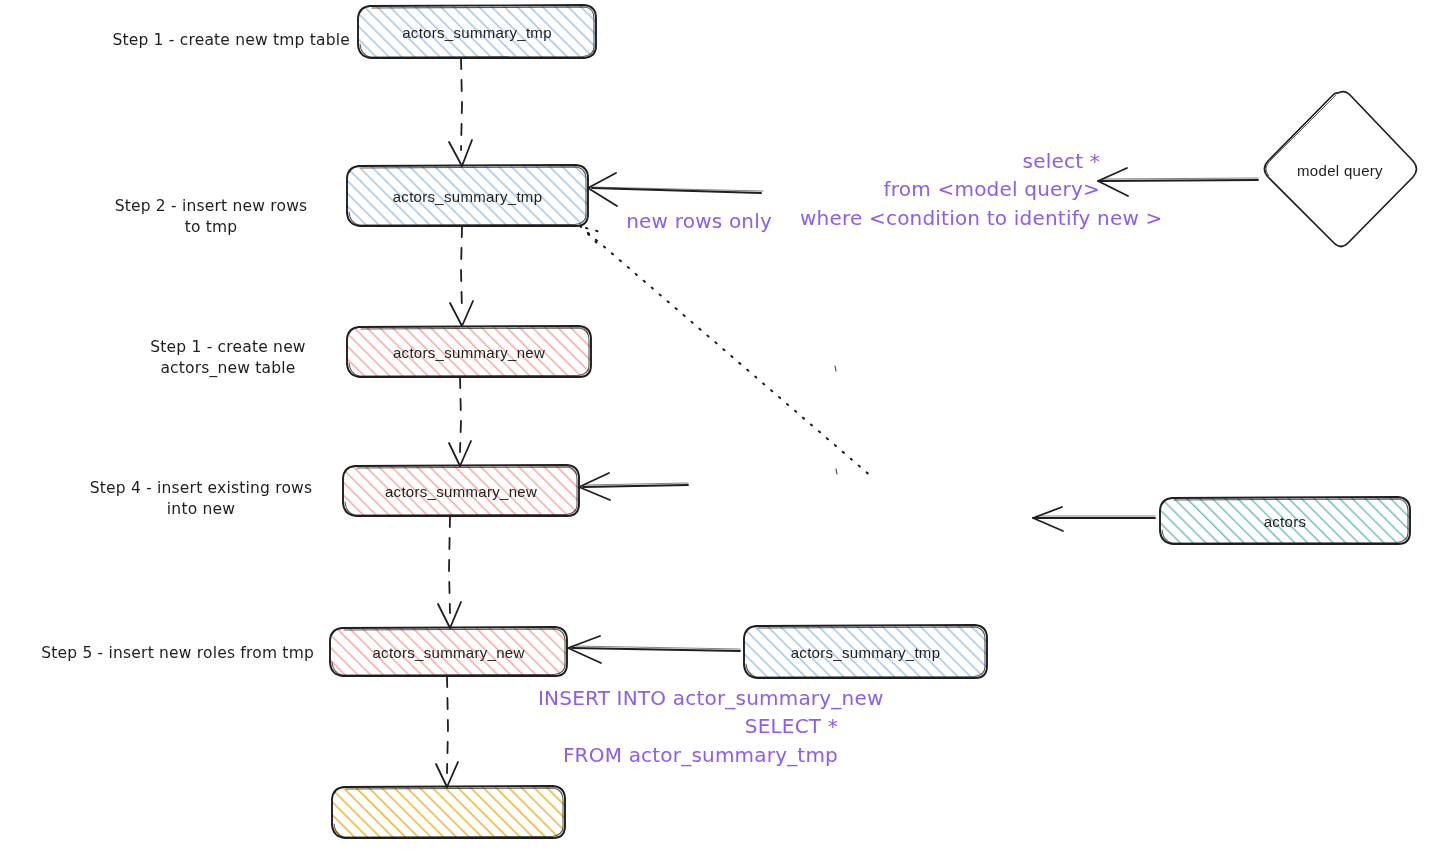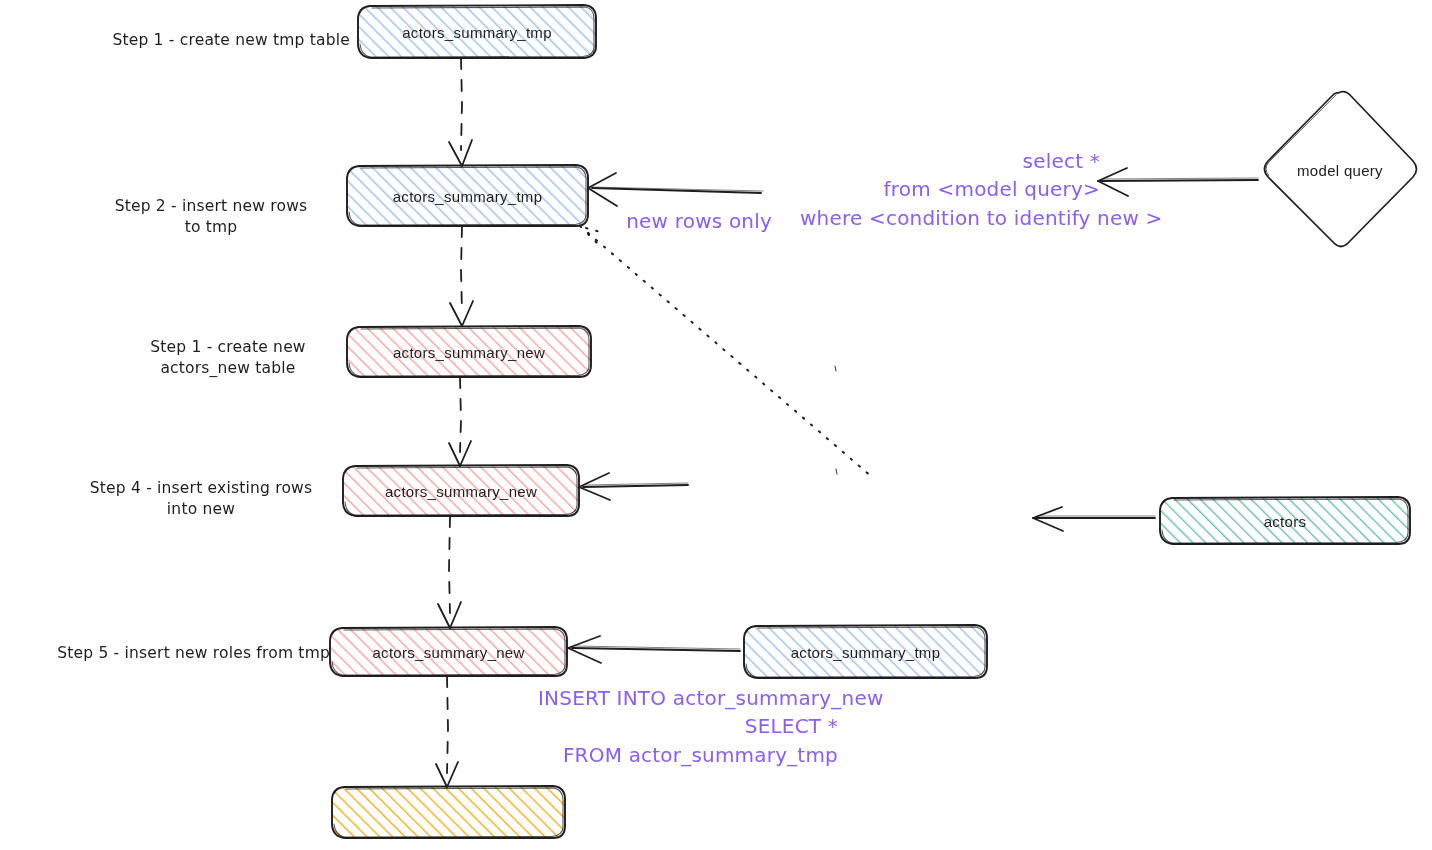--- a/index.html
+++ b/index.html
@@ -247,21 +247,21 @@
 
   <div class="lbl center" style="left:100px; top:196px; width:222px;">Step 2 - insert new rows
 to tmp</div>
 
   <div class="lbl center" style="left:130px; top:337px; width:196px;">Step 1 - create new
 actors_new table</div>
 
   <div class="lbl center" style="left:78px; top:478px; width:246px;">Step 4 - insert existing rows
 into new</div>
 
-  <div class="lbl right" style="left:36px; top:643px; width:294px;">Step 5 - insert new roles from tmp</div>
+  <div class="lbl right" style="left:20px; top:643px; width:294px;">Step 5 - insert new roles from tmp</div>
 
 
   <div class="edge-text" style="left:617px; top:207px; width:155px;">new rows only</div>
 
   <div class="edge-text" style="left:800px; top:147px; width:300px;">select *
 from &lt;model query&gt;
 where &lt;condition to identify new &gt;</div>
 
 
   <div class="edge-text" style="left:538px; top:684px; width:300px;">INSERT INTO actor_summary_new

